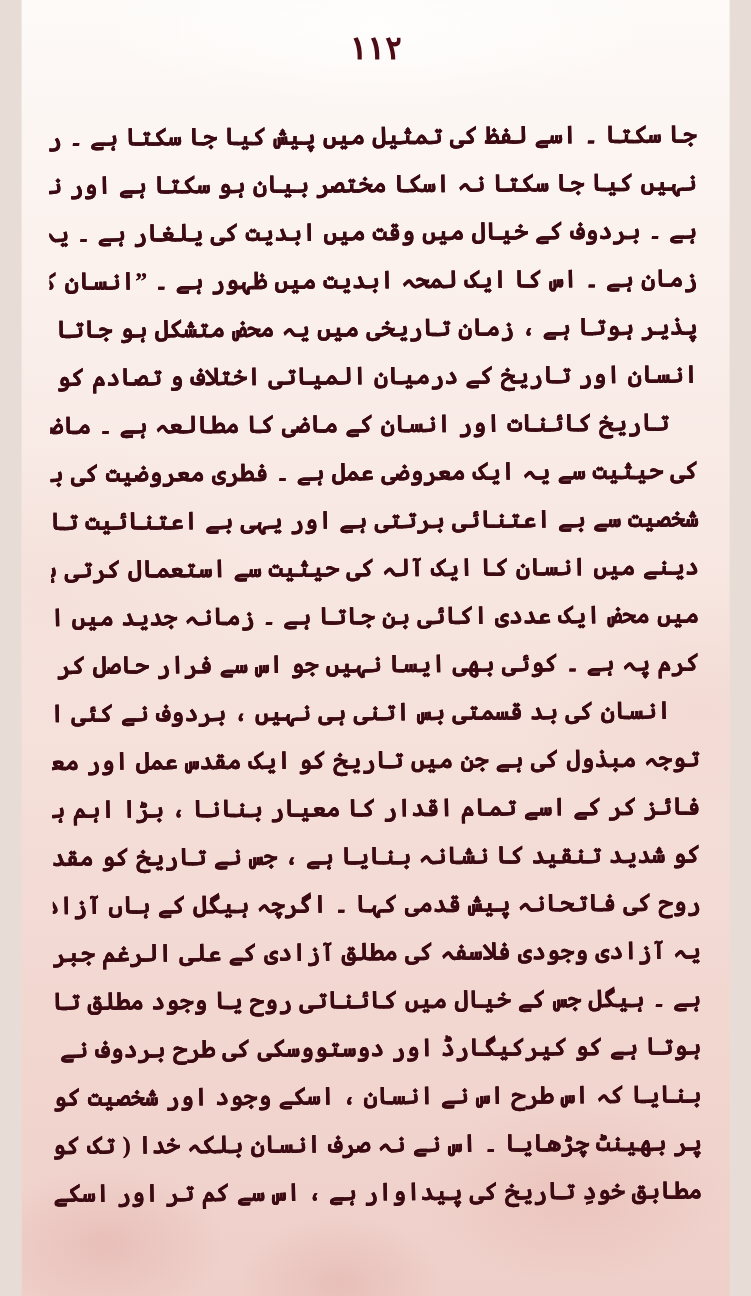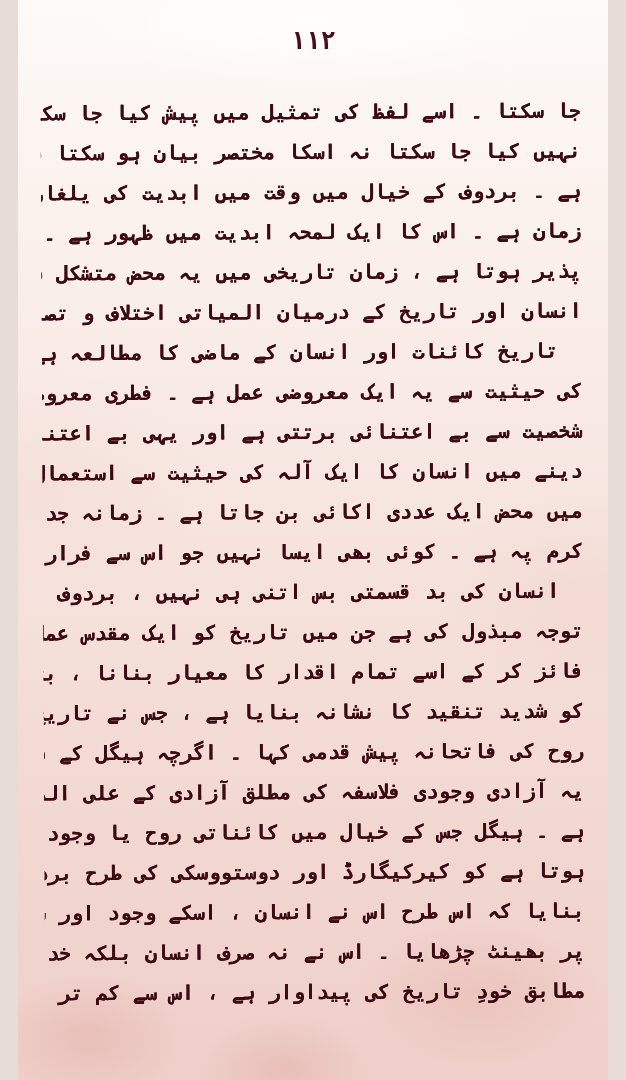--- a/index.html
+++ b/index.html
@@ -13,21 +13,21 @@
     height: 1080px;
     margin: 0 auto;
     overflow: hidden;
     background: linear-gradient(180deg,
       #fdfaf8 0%,
       #fbf2ee 18%,
       #f8e9e4 38%,
       #f5dfd9 60%,
       #f2d6d0 80%,
       #efcfc9 100%);
-    font-family: Liberation Mono, monospace;
+    font-family: Liberation Serif, serif;
   }
   
   .scan-page::before {
     content: "";
     position: absolute;
     inset: 0;
     pointer-events: none;
     background:
       radial-gradient(140px 90px at 12% 96%, rgba(216,150,145,0.30), rgba(216,150,145,0) 70%),
       radial-gradient(180px 110px at 78% 92%, rgba(222,160,152,0.28), rgba(222,160,152,0) 70%),

